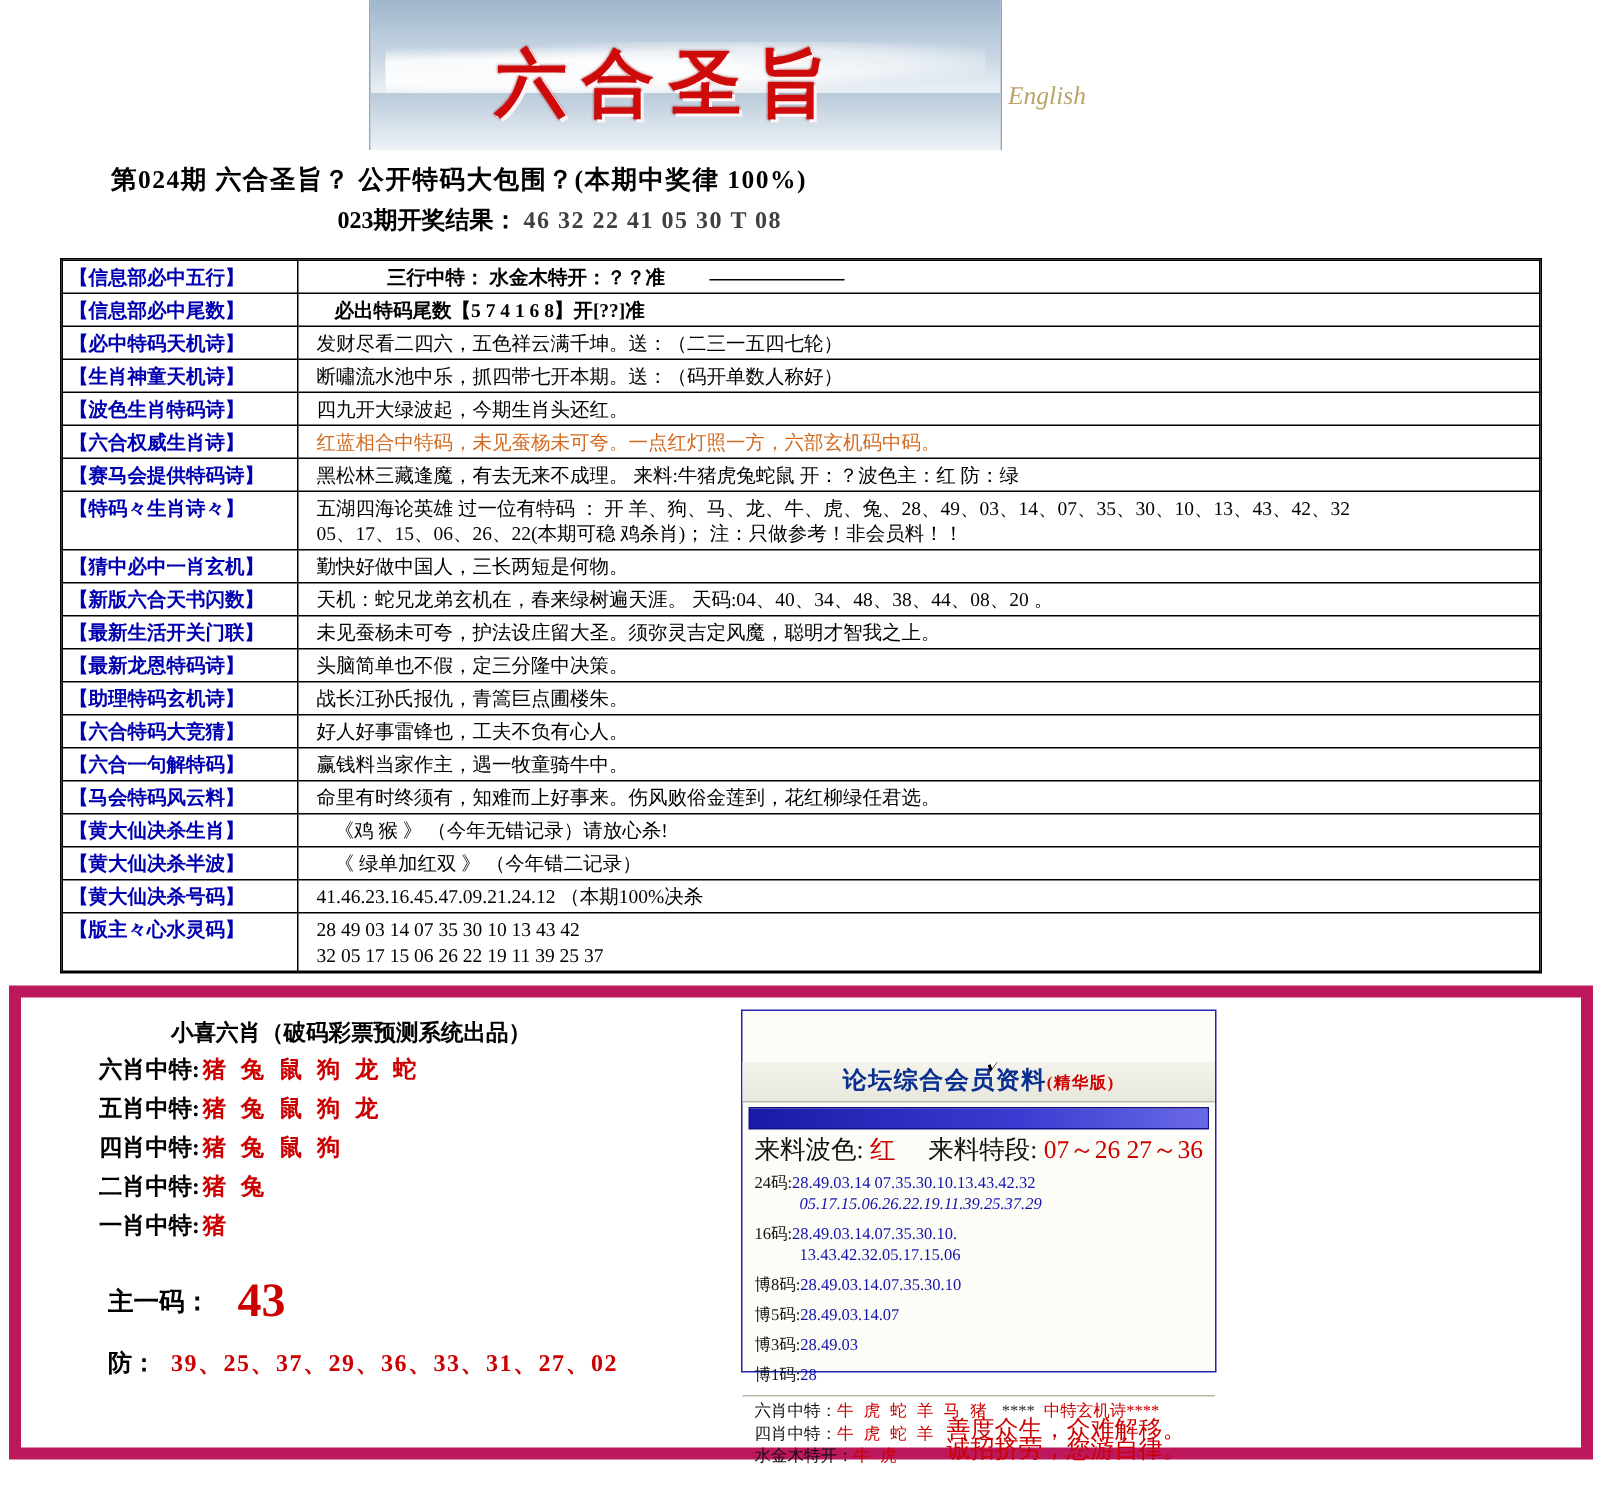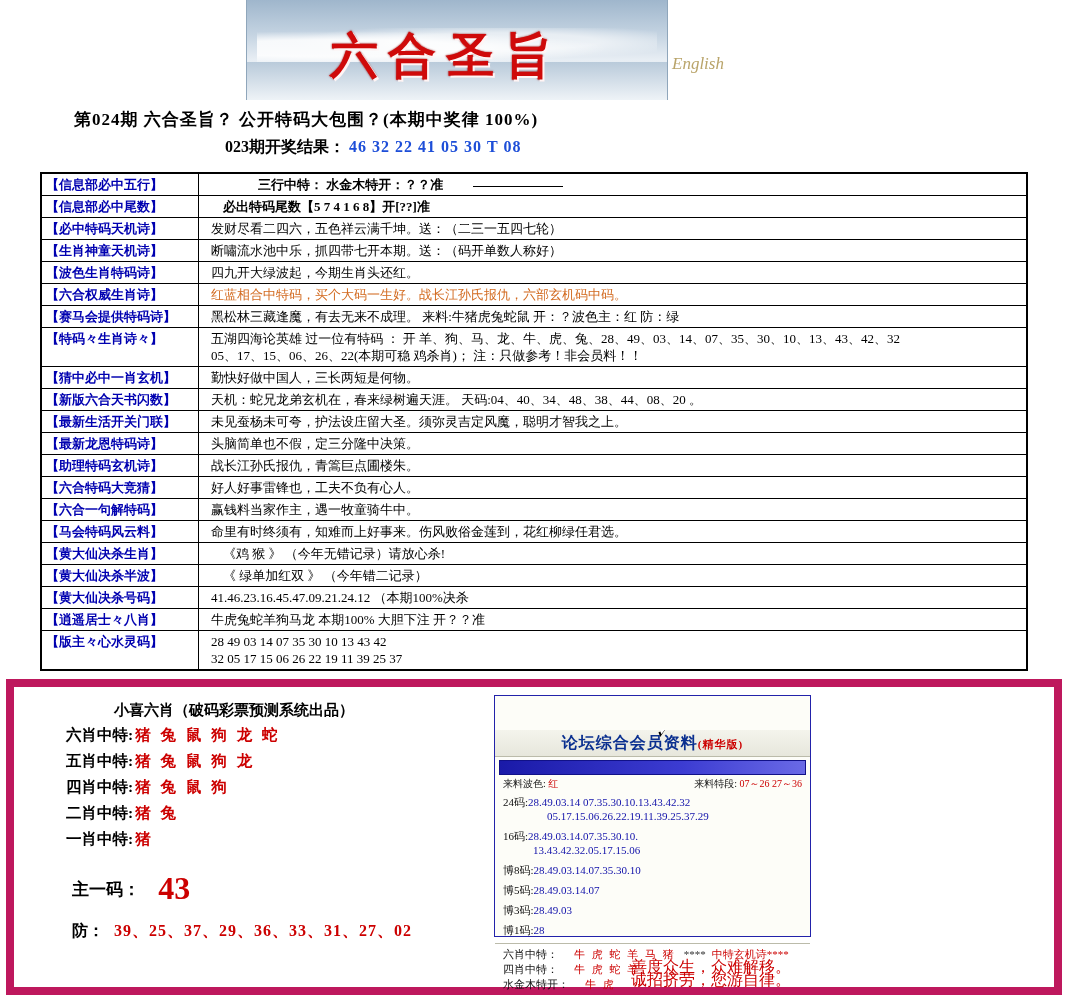--- a/index.html
+++ b/index.html
@@ -84,21 +84,21 @@
   }
   .result-line {
     padding-left: 225px;
     margin-top: 6px;
     font-size: 16px;
     font-weight: bold;
     font-family: "Liberation Serif", serif;
     color: #000;
   }
   .result-line .nums {
-    color: #1d4ed8;
+    color: #404040;
     letter-spacing: 1px;
   }
 
   
   .main-table-wrap {
     margin: 14px 40px 0 40px;
     border: 1px solid #000;
   }
   table.main {
     border-collapse: collapse;
@@ -211,21 +211,21 @@
   .card-bar {
     height: 13px;
     margin: 3px 4px 0 4px;
     background: linear-gradient(to right, #1a1aa8 0%, #3c3cd2 60%, #6a6ae6 100%);
     border: 1px solid #111188;
   }
   .card-sub {
     display: flex;
     justify-content: space-between;
     padding: 2px 8px 0 8px;
-    font-size: 10px;
+    font-size: 17px;
   }
   .card-sub .lbl { color: #111; }
   .card-sub .val { color: #cc0000; }
   .card-body {
     padding: 4px 8px 0 8px;
     font-size: 11px;
     line-height: 14px;
     color: #111;
   }
   .card-body .grp { margin-bottom: 6px; }
@@ -235,21 +235,21 @@
     border-top: 1px solid #bbbbaa;
     margin-top: 4px;
     padding: 3px 8px 0 8px;
     font-size: 11px;
     line-height: 15px;
     position: relative;
     height: 56px;
   }
   .card-foot .fr { white-space: nowrap; }
   .card-foot .fk { color: #111; }
-  .card-foot .fv { color: #cc0000; margin-left: 16px; letter-spacing: 2px; }
+  .card-foot .fv { color: #cc0000; margin-left: 0; letter-spacing: 2px; }
   .card-foot .stars { color: #333; margin-left: 8px; }
   .card-foot .tag { color: #cc0000; margin-left: 6px; }
   .card-foot .slogan {
     position: absolute;
     right: 19px;
     top: 16px;
     font-size: 16px;
     line-height: 13px;
     color: #cc0000;
     text-align: center;
@@ -319,21 +319,21 @@
           </tr>
           <tr>
             <td class="label">【波色生肖特码诗】</td>
             <td class="content">
               <span class="rowline indent-3">四九开大绿波起，今期生肖头还红。</span>
             </td>
           </tr>
           <tr>
             <td class="label">【六合权威生肖诗】</td>
             <td class="content">
-              <span class="rowline indent-3 orange">红蓝相合中特码，买个大码一生好。战长江孙氏报仇，六部玄机码中码。</span>
+              <span class="rowline indent-3 orange">红蓝相合中特码，未见蚕杨未可夸。一点红灯照一方，六部玄机码中码。</span>
             </td>
           </tr>
           <tr>
             <td class="label">【赛马会提供特码诗】</td>
             <td class="content">
               <span class="rowline indent-3">黑松林三藏逢魔，有去无来不成理。       来料:牛猪虎兔蛇鼠        开：？波色主：红    防：绿</span>
             </td>
           </tr>
           <tr>
             <td class="label">【特码々生肖诗々】</td>
@@ -399,26 +399,20 @@
           <tr>
             <td class="label">【黄大仙决杀半波】</td>
             <td class="content">
               <span class="rowline indent-2">《  绿单加红双 》        （今年错二记录）</span>
             </td>
           </tr>
           <tr>
             <td class="label">【黄大仙决杀号码】</td>
             <td class="content">
               <span class="rowline indent-3">41.46.23.16.45.47.09.21.24.12                （本期100%决杀</span>
-            </td>
-          </tr>
-          <tr>
-            <td class="label">【逍遥居士々八肖】</td>
-            <td class="content">
-              <span class="rowline indent-3">牛虎兔蛇羊狗马龙      本期100% 大胆下注        开？？准</span>
             </td>
           </tr>
           <tr>
             <td class="label">【版主々心水灵码】</td>
             <td class="content">
               <span class="rowline indent-3">28 49 03 14 07 35 30 10 13 43 42</span>
               <span class="rowline indent-3">32 05 17 15 06 26 22 19 11 39 25 37</span>
             </td>
           </tr>
         </tbody>
@@ -456,21 +450,21 @@
           <span class="val">红</span>
         </span>
         <span>
           <span class="lbl">来料特段:</span>
           <span class="val">07～26 27～36</span>
         </span>
       </div>
       <div class="card-body" id="card-body">
           <div class="grp">
             <div><span class="gk">24码:</span><span class="gv">28.49.03.14 07.35.30.10.13.43.42.32</span></div>
-            <div style="margin-left: 44px;"><span class="gv">05.17.15.06.26.22.19.11.39.25.37.29</span></div>
+            <div style="margin-left: 30px; font-style: italic;"><span class="gv">05.17.15.06.26.22.19.11.39.25.37.29</span></div>
           </div>
           <div class="grp">
             <div><span class="gk">16码:</span><span class="gv">28.49.03.14.07.35.30.10.</span></div>
             <div style="margin-left: 30px;"><span class="gv">13.43.42.32.05.17.15.06</span></div>
           </div>
           <div class="grp">
             <div><span class="gk">博8码:</span><span class="gv">28.49.03.14.07.35.30.10</span></div>
           </div>
           <div class="grp">
             <div><span class="gk">博5码:</span><span class="gv">28.49.03.14.07</span></div>

